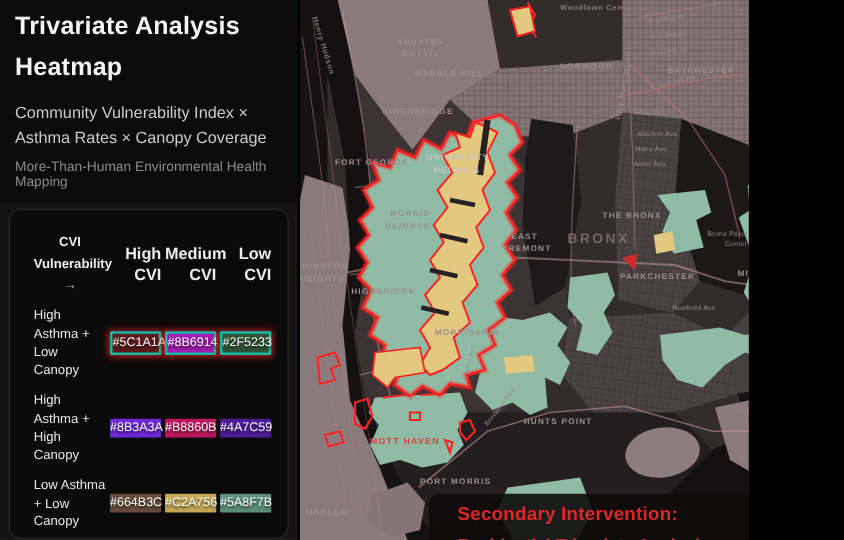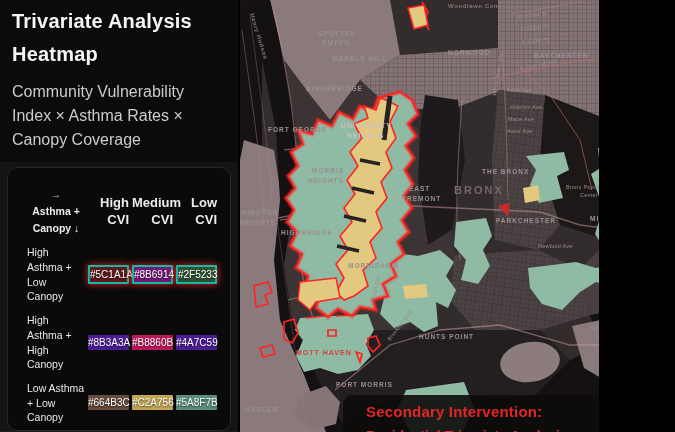--- a/index.html
+++ b/index.html
@@ -3,21 +3,21 @@
 <meta charset="utf-8">
 <style>
   html,body{margin:0;padding:0;background:#000;}
   body{width:675px;height:432px;overflow:hidden;font-family:"Liberation Sans",sans-serif;}
   .app{position:relative;width:599px;height:432px;display:flex;}
 
   
   .sidebar{width:240px;height:432px;background:#141414;box-sizing:border-box;display:flex;flex-direction:column;border-right:2px solid #000;}
   .side-top{background:#0b0b0b;padding:5px 12px 10px 12px;}
   .title{margin:0;font-size:20px;line-height:33px;color:#f5f5f5;font-weight:bold;letter-spacing:.2px;}
-  .subtitle{margin-top:9px;font-size:16px;line-height:1.5;color:#cbcbcb;}
+  .subtitle{margin-top:9px;font-size:13px;line-height:1.5;color:#cbcbcb;}
   .tagline{margin-top:9px;font-size:11px;color:#8a8a8a;}
   .panel{margin:5px 7px 0 7px;background:#0a0a0a;border:1px solid #272727;border-radius:10px;padding:18px 17px 14px 19px;box-sizing:border-box;height:264px;}
   .grid{display:grid;grid-template-columns:58px 41px 41px 41px;column-gap:3px;row-gap:9px;align-items:center;}
   .corner{font-size:10.5px;font-weight:bold;color:#ececec;text-align:center;line-height:1.6;}
   .corner span{display:block;}
   .corner .arrow{color:#bdbdbd;}
   .colhead{font-size:13px;font-weight:bold;color:#ececec;text-align:right;line-height:1.35;}
   .rowlabel{font-size:10.5px;color:#e8e8e8;line-height:1.4;}
   .cell{height:15px;font-size:10px;color:#fff;text-align:center;line-height:15px;border-radius:1px;text-shadow:0 1px 2px rgba(0,0,0,.7);}
   .cell.hot{border:2px solid #14b8a6;box-shadow:0 0 6px 1px rgba(255,40,40,.7);}
@@ -38,39 +38,40 @@
 </style>
 </head>
 <body>
 
 <div class="app">
 
   <div class="sidebar">
     <div class="side-top">
       <div class="title">Trivariate Analysis Heatmap</div>
       <div class="subtitle">Community Vulnerability Index × Asthma Rates × Canopy Coverage</div>
+      <div class="tagline">More-Than-Human Environmental Health Mapping</div>
     </div>
 
     <div class="panel">
       <div class="grid">
         <div class="corner">
+          <span>CVI Vulnerability</span>
           <span class="arrow">→</span>
-          <span>Asthma + Canopy ↓</span>
         </div>
         <div class="colhead">High CVI</div>
         <div class="colhead">Medium CVI</div>
         <div class="colhead">Low CVI</div>
 
         <div class="rowlabel">High Asthma + Low Canopy</div>
         <div class="cell hot" style="background: rgb(92, 26, 26);">#5C1A1A</div>
-        <div class="cell hot" style="background: #701a75;">#8B6914</div>
+        <div class="cell hot" style="background: #a21caf;">#8B6914</div>
         <div class="cell hot" style="background: rgb(47, 82, 51);">#2F5233</div>
 
         <div class="rowlabel">High Asthma + High Canopy</div>
-        <div class="cell" style="background: #4c1d95;">#8B3A3A</div>
+        <div class="cell" style="background: #6d28d9;">#8B3A3A</div>
         <div class="cell" style="background: #be185d;">#B8860B</div>
         <div class="cell" style="background: #4c1d95;">#4A7C59</div>
 
         <div class="rowlabel">Low Asthma + Low Canopy</div>
         <div class="cell" style="background: rgb(102, 75, 60);">#664B3C</div>
         <div class="cell" style="background: rgb(194, 167, 86);">#C2A756</div>
         <div class="cell" style="background: rgb(90, 143, 123);">#5A8F7B</div>
 
       </div>
     </div>

